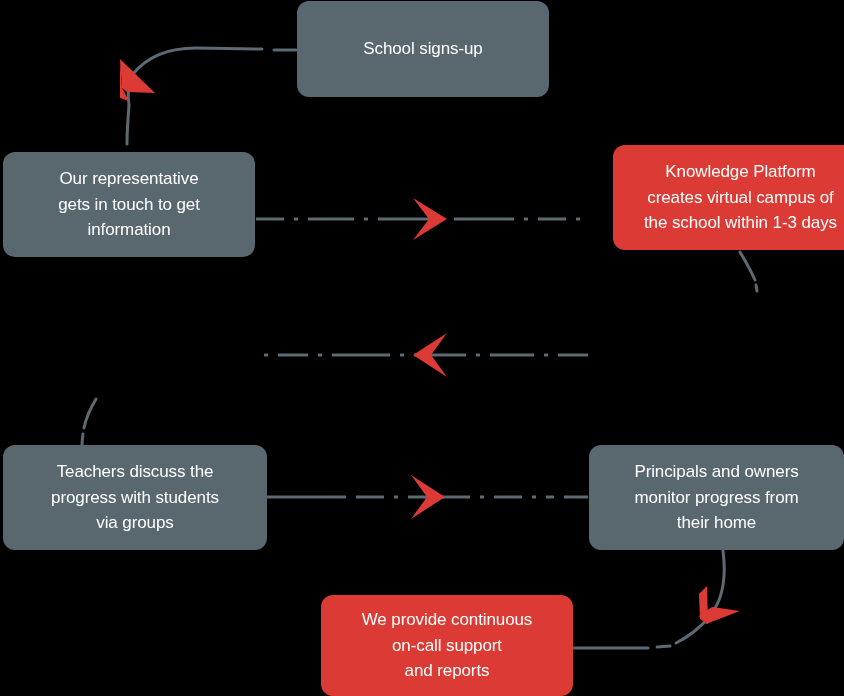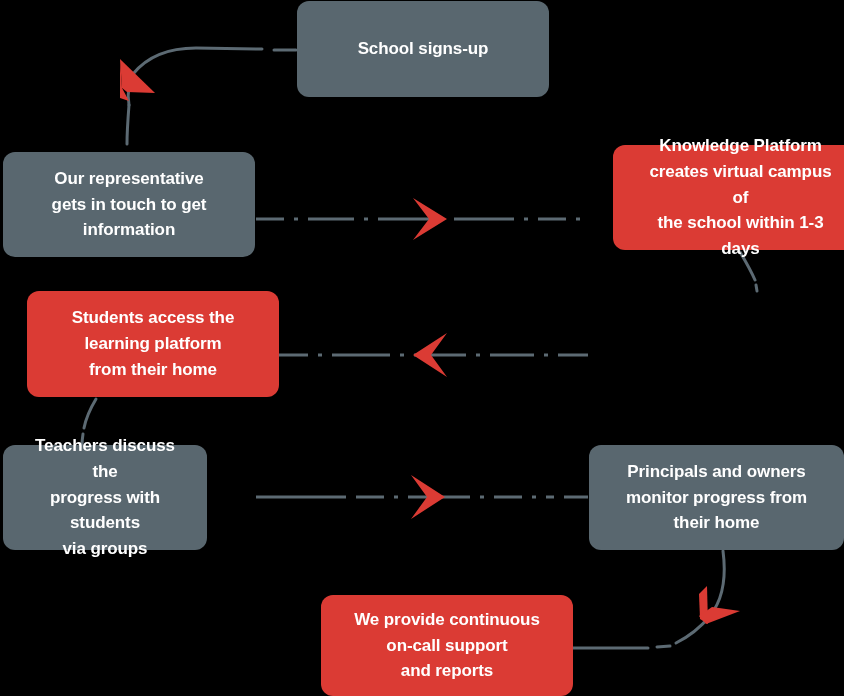--- a/index.html
+++ b/index.html
@@ -25,40 +25,40 @@
   }
   .node {
     position: absolute;
     box-sizing: border-box;
     border-radius: 12px;
     display: flex;
     align-items: center;
     justify-content: center;
     text-align: center;
     color: #ffffff;
-    font-weight: bold;
+    font-weight: normal;
     font-size: 17px;
     line-height: 1.52;
-    padding: 8px 28px;
+    padding: 8px 14px;
     letter-spacing: -0.1px;
   }
   .node .label {
     display: block;
     width: 100%;
   }
   .gray  { background: #59676f; }
   .red   { background: #db3b34; margin-left: 24px; }
 
   
   #node-signup        { left: 297px; top: 1px;   width: 252px; height: 96px;  }
   #node-rep           { left: 3px;   top: 152px; width: 252px; height: 105px; }
   #node-platform      { left: 589px; top: 145px; width: 255px; height: 105px; }
   #node-students      { left: 3px;   top: 291px; width: 252px; height: 106px; }
   #node-communicates  { left: 589px; top: 291px; width: 255px; height: 106px; }
-  #node-teachers      { left: 3px;   top: 445px; width: 204px; height: 105px; }
+  #node-teachers      { left: 3px;   top: 445px; width: 264px; height: 105px; }
   #node-principals    { left: 589px; top: 445px; width: 255px; height: 105px; }
   #node-support       { left: 297px; top: 595px; width: 252px; height: 101px; }
 </style>
 </head>
 <body>
 
 <div id="stage">
 
   <svg id="connectors" viewBox="0 0 844 696">
     <defs></defs>
@@ -115,23 +115,20 @@
 
   <div class="node gray" id="node-rep">
     <span class="label">Our representative<br>gets in touch to get<br>information</span>
   </div>
 
   <div class="node red" id="node-platform">
     <span class="label">Knowledge Platform<br>creates virtual campus of<br>the school within 1-3 days</span>
   </div>
 
 
-  <div class="node red" id="node-students">
-    <span class="label">Students access the<br>learning platform<br>from their home</span>
-  </div>
 
   <div class="node gray" id="node-teachers">
     <span class="label">Teachers discuss the<br>progress with students<br>via groups</span>
   </div>
 
   <div class="node red" id="node-support">
     <span class="label">We provide continuous<br>on-call support<br>and reports</span>
   </div>
 
   <div class="node gray" id="node-principals">

